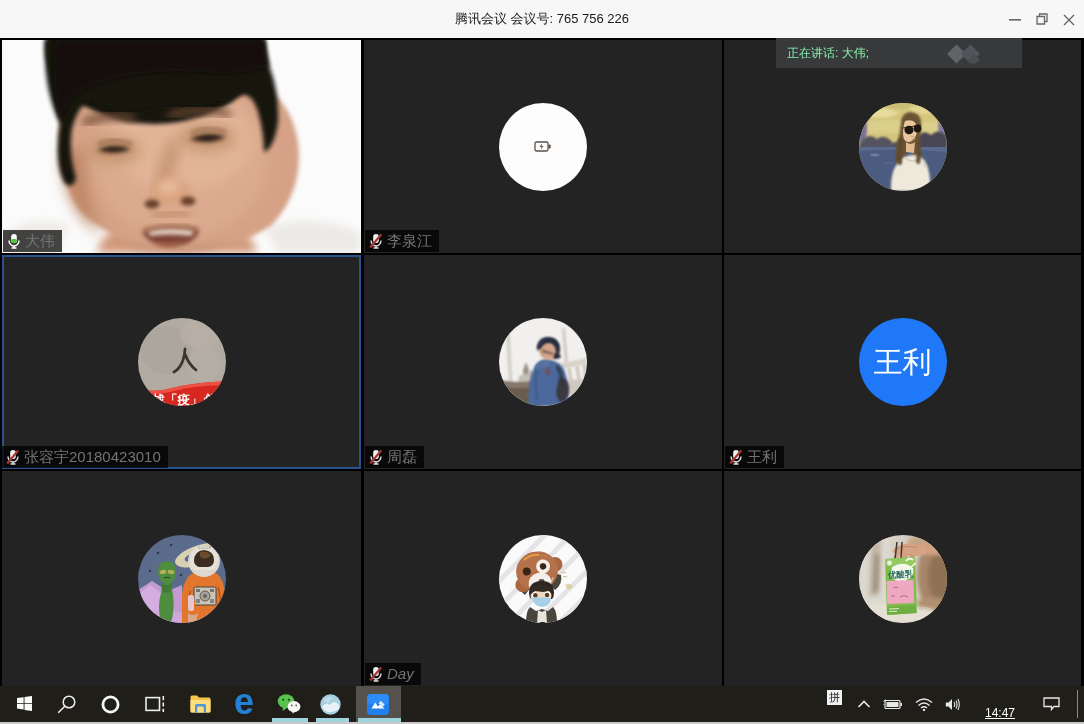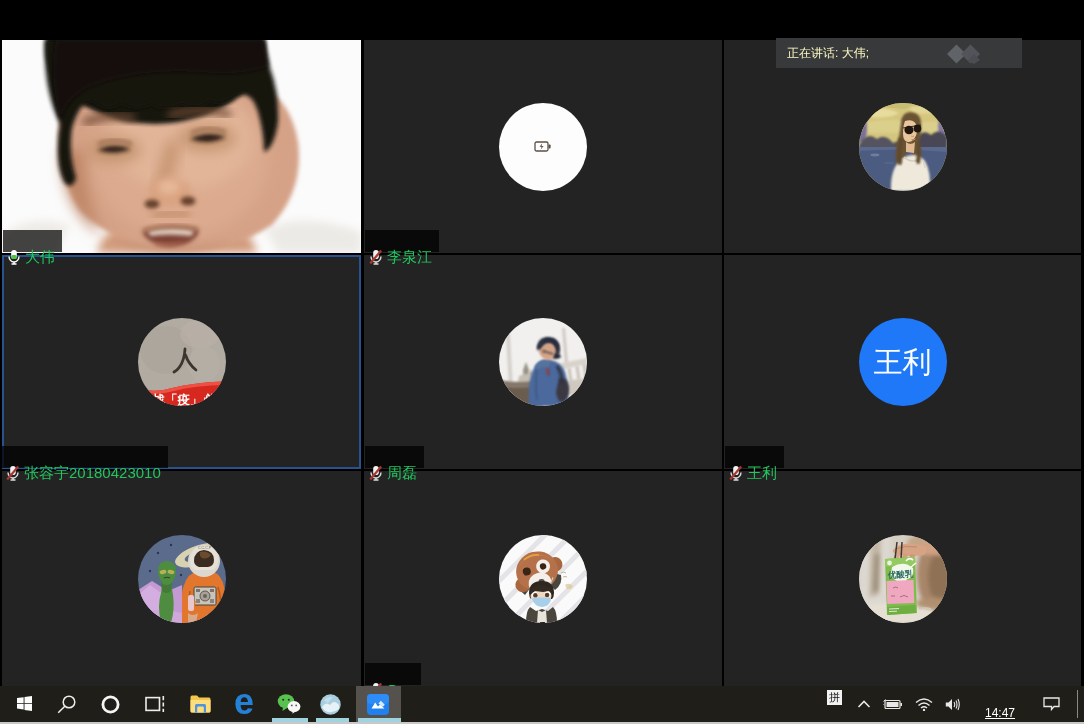--- a/index.html
+++ b/index.html
@@ -16,44 +16,56 @@
 #c3 { left:724px; top:40px;  width:357px; height:213px; }
 #c4 { left:2px; top:255px; width:359px; height:214px; border:2px solid #29538e; }
 #c5 { left:364px; top:255px; width:358px; height:214px; }
 #c6 { left:724px; top:255px; width:357px; height:214px; }
 #c7 { left:2px; top:471px; width:359px; height:215px; }
 #c8 { left:364px; top:471px; width:358px; height:215px; }
 #c9 { left:724px; top:471px; width:357px; height:215px; }
 
 .avatar { position:absolute; width:88px; height:88px; border-radius:50%; left:50%; top:50%; margin-left:-44px; margin-top:-44px; overflow:hidden; }
 
-.label { position:absolute; will-change:transform; left:3px; bottom:11px; height:22px; background:rgba(0,0,0,0.72); color:#22c55e; font-size:15px; line-height:22px; padding:16px 7px 0 4px; white-space:nowrap; }
+.label { position:absolute; will-change:transform; left:3px; bottom:11px; height:22px; background:rgba(0,0,0,0.72); color:#737373; font-size:15px; line-height:22px; padding:0 7px 0 4px; white-space:nowrap; }
 .label .mic { display:inline-block; vertical-align:-3px; margin-right:4px; }
 
-#toast { position:absolute; will-change:transform; left:776px; top:38px; width:246px; height:30px; background:#38393b; color:#fef9c3; font-size:12px; line-height:30px; padding-left:11px; }
+#toast { position:absolute; will-change:transform; left:776px; top:38px; width:246px; height:30px; background:#38393b; color:#86efac; font-size:12px; line-height:30px; padding-left:11px; }
 
 #taskbar { position:absolute; left:0; top:686px; width:1084px; height:36px; background:#201e19; }
 #bottomstrip { position:absolute; left:0; top:722px; width:1084px; height:2px; background:#c9c9c9; }
 .underline { position:absolute; top:32px; height:4px; background:#9fd4de; }
 #clock { position:absolute; will-change:transform; left:962px; top:20px; width:76px; text-align:center; font-size:12px; color:#fff; line-height:14px;text-decoration:underline; }
 </style>
 </head>
 <body>
 <div id="stage">
 <svg width="0" height="0" style="position:absolute">
       <defs>
   <g id="micmut">
           <rect x="4.2" y="1" width="5.6" height="9" rx="2.8" fill="#f2f2f2"></rect>
           <path d="M2 7.5 a5 5.5 0 0 0 10 0" fill="none" stroke="#ddd" stroke-width="1.4"></path>
           <path d="M7 13 v2 M4.5 15 h5" stroke="#ddd" stroke-width="1.4"></path>
           <path d="M12.2 1.5 L1.2 14.5" stroke="#a83832" stroke-width="2.2"></path>
         </g>
 </defs>
     </svg>
 
+  <div id="titlebar">
+    <div id="title" style="line-height:38px;">腾讯会议 会议号:  765 756 226</div>
+    <svg class="winbtn" style="left:1002px;" width="26" height="38">
+        <rect x="7" y="19" width="12" height="1.6" fill="#666"></rect>
+      </svg>
+    <svg class="winbtn" style="left:1029px;" width="26" height="38">
+        <path d="M8 16.5 h7.5 v7.5 h-7.5 z M10.5 16.5 v-2.5 h7.5 v7.5 h-2.5" fill="none" stroke="#666" stroke-width="1.3"></path>
+      </svg>
+    <svg class="winbtn" style="left:1056px;" width="26" height="38">
+        <path d="M8 15 l10 10 M18 15 l-10 10" stroke="#666" stroke-width="1.4"></path>
+      </svg>
+  </div>
 
   <div class="cell" id="c1">
   <svg width="359" height="213" viewBox="0 0 359 213">
     <defs>
       <filter id="fb2" x="-60%" y="-60%" width="220%" height="220%">
             <feGaussianBlur stdDeviation="2"></feGaussianBlur>
           </filter>
       <filter id="fb4" x="-60%" y="-60%" width="220%" height="220%">
             <feGaussianBlur stdDeviation="4"></feGaussianBlur>
           </filter>

